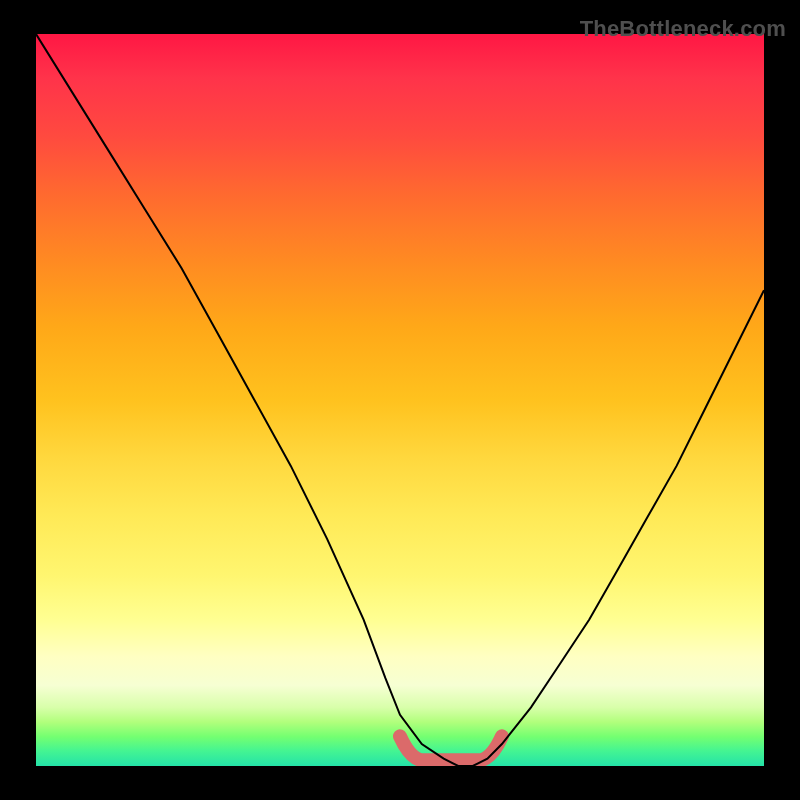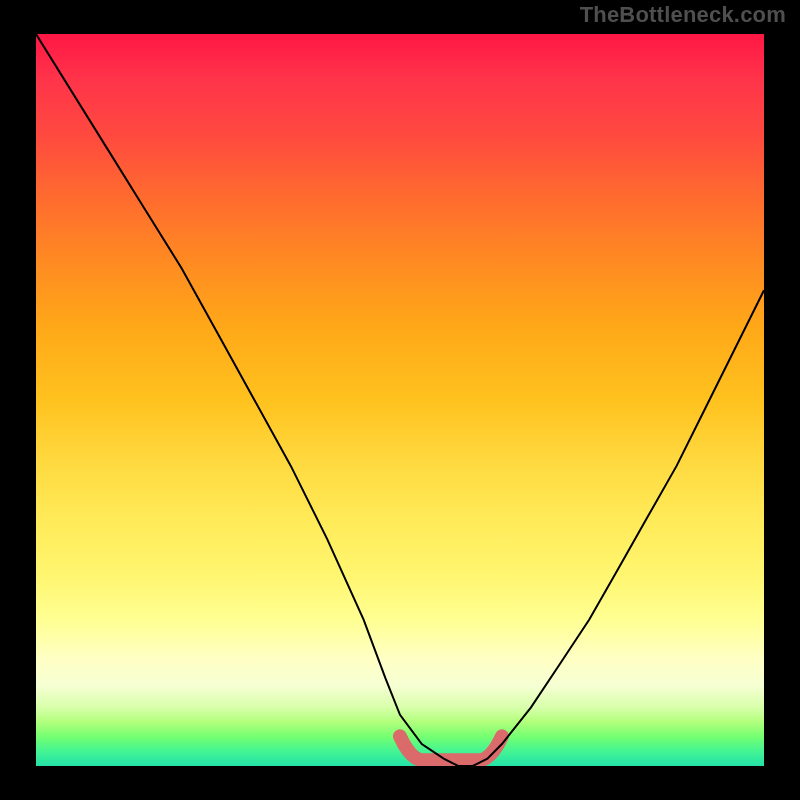--- a/index.html
+++ b/index.html
@@ -5,21 +5,21 @@
   * { margin: 0; padding: 0; box-sizing: border-box; }
   html, body { width: 800px; height: 800px; overflow: hidden; background: #000; }
   .frame {
     position: relative;
     width: 800px;
     height: 800px;
     background: #000;
   }
   .watermark {
     position: absolute;
-    top: 2px;
+    top: 16px;
     right: 14px;
     font-family: Arial, Helvetica, sans-serif;
     font-size: 22px;
     font-weight: 600;
     color: #4f4f4f;
     letter-spacing: 0.2px;
     z-index: 50;
   }
   .plot {
     position: absolute;

